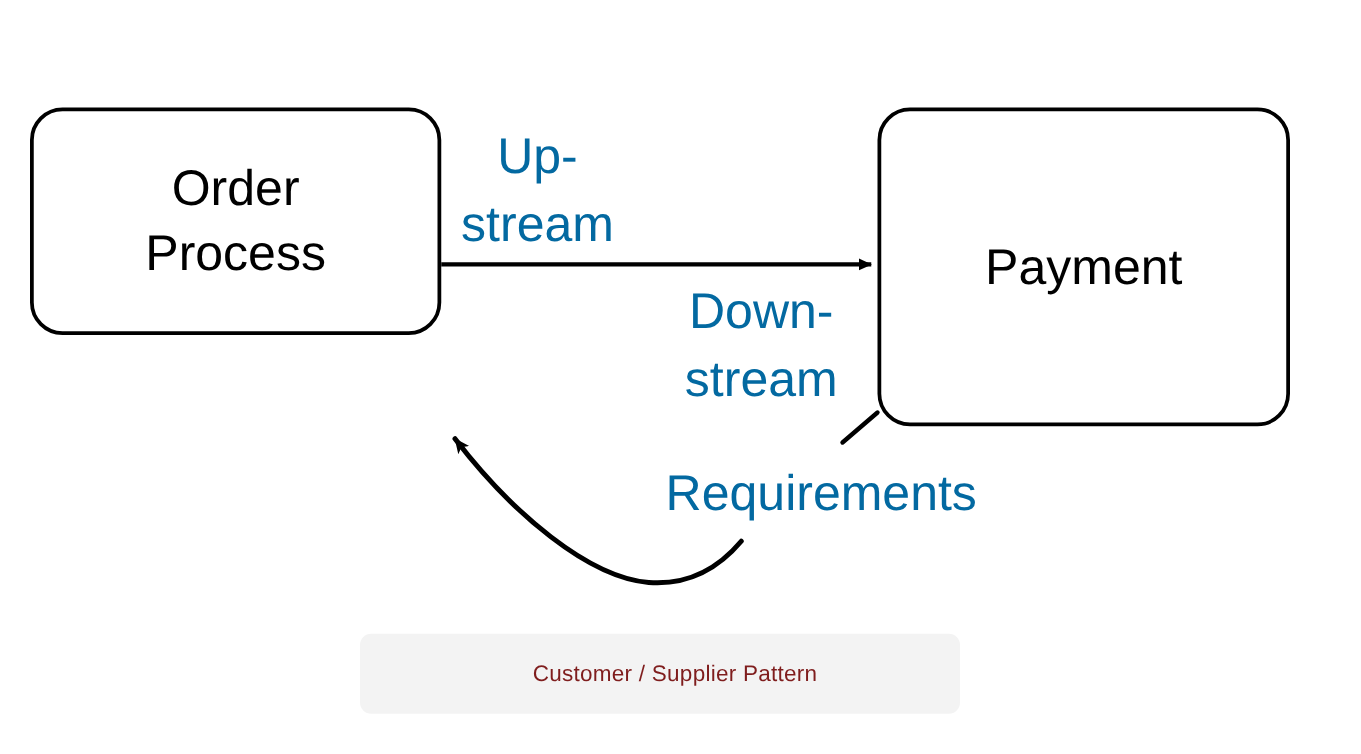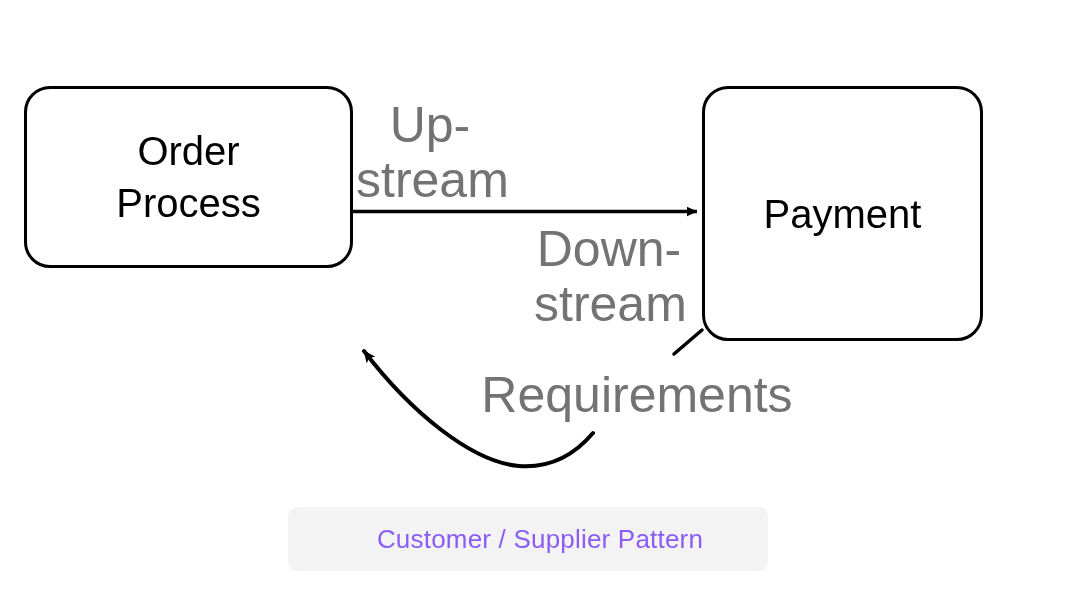--- a/index.html
+++ b/index.html
@@ -38,71 +38,71 @@
   .node-label {
     font-size: 40px;
     line-height: 52px;
     color: #000000;
     font-weight: 400;
     letter-spacing: 0px;
     white-space: pre-line;
   }
   .edge-label {
     position: absolute;
-    font-size: 50px;
+    font-size: 40px;
     line-height: 55px;
-    color: #737373;
+    color: #0369a1;
     text-align: center;
     white-space: pre-line;
     background: transparent;
   }
   #node-order {
     left: 24px;
     top: 86px;
     width: 329px;
     height: 182px;
   }
   #node-payment {
     left: 702px;
     top: 86px;
-    width: 281px;
+    width: 330px;
     height: 255px;
   }
   #label-upstream {
     left: 356px;
     top: 98px;
     width: 148px;
   }
   #label-downstream {
     left: 534px;
     top: 222px;
     width: 150px;
     text-align: center;
   }
   #label-requirements {
-    left: 468px;
+    left: 488px;
     top: 368px;
     width: 338px;
     line-height: 54px;
   }
   #caption-bar {
     position: absolute;
     left: 288px;
     top: 507px;
     width: 480px;
     height: 64px;
     background: #f3f3f3;
     border-radius: 9px;
     display: flex;
     align-items: center;
     justify-content: center;
   }
   #caption-text {
-    font-size: 26px;
-    color: #8b5cf6;
+    font-size: 18px;
+    color: #7f1d1d;
     letter-spacing: 0.2px;
     margin-left: 24px;
   }
 </style>
 </head>
 <body>
 
 <div id="canvas">
 
   <svg id="diagram-svg" viewBox="0 0 1089 603" xmlns="http://www.w3.org/2000/svg">

